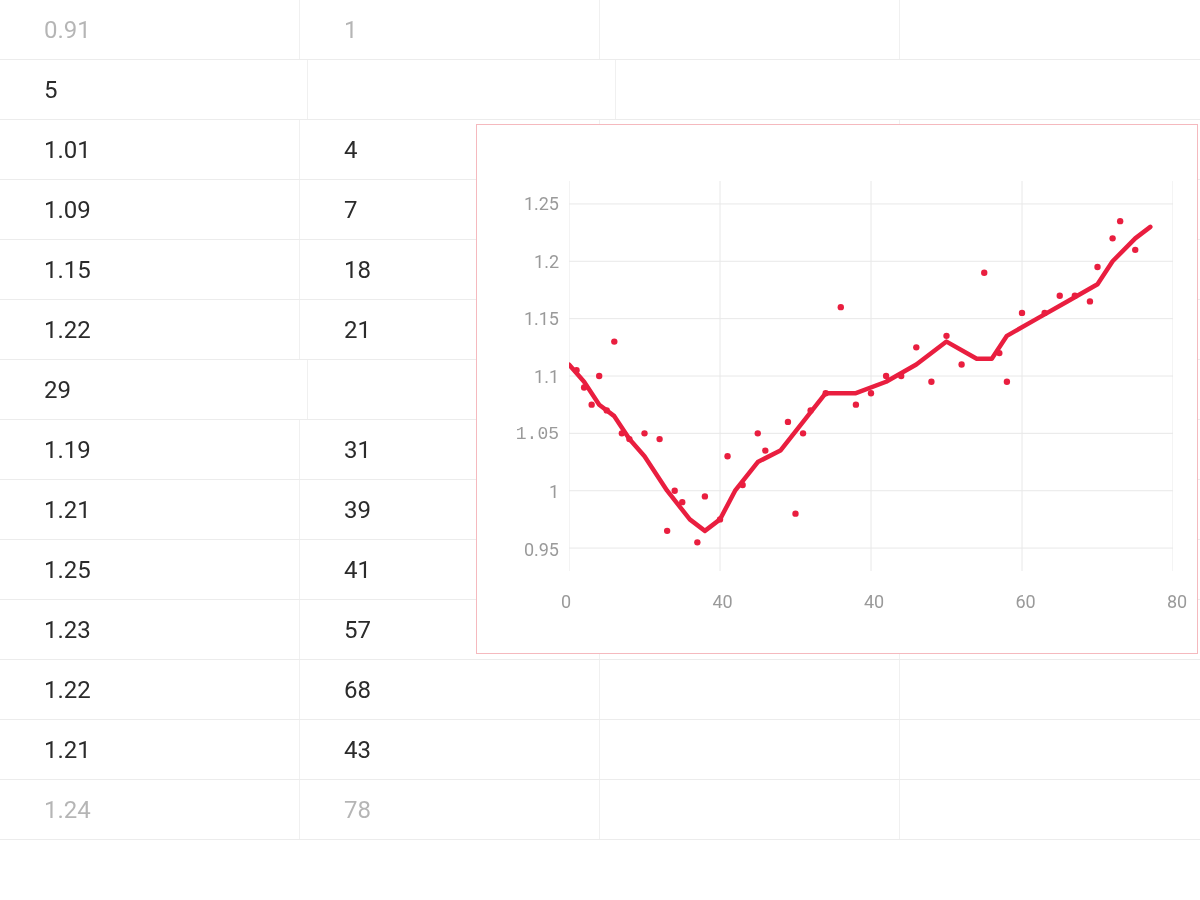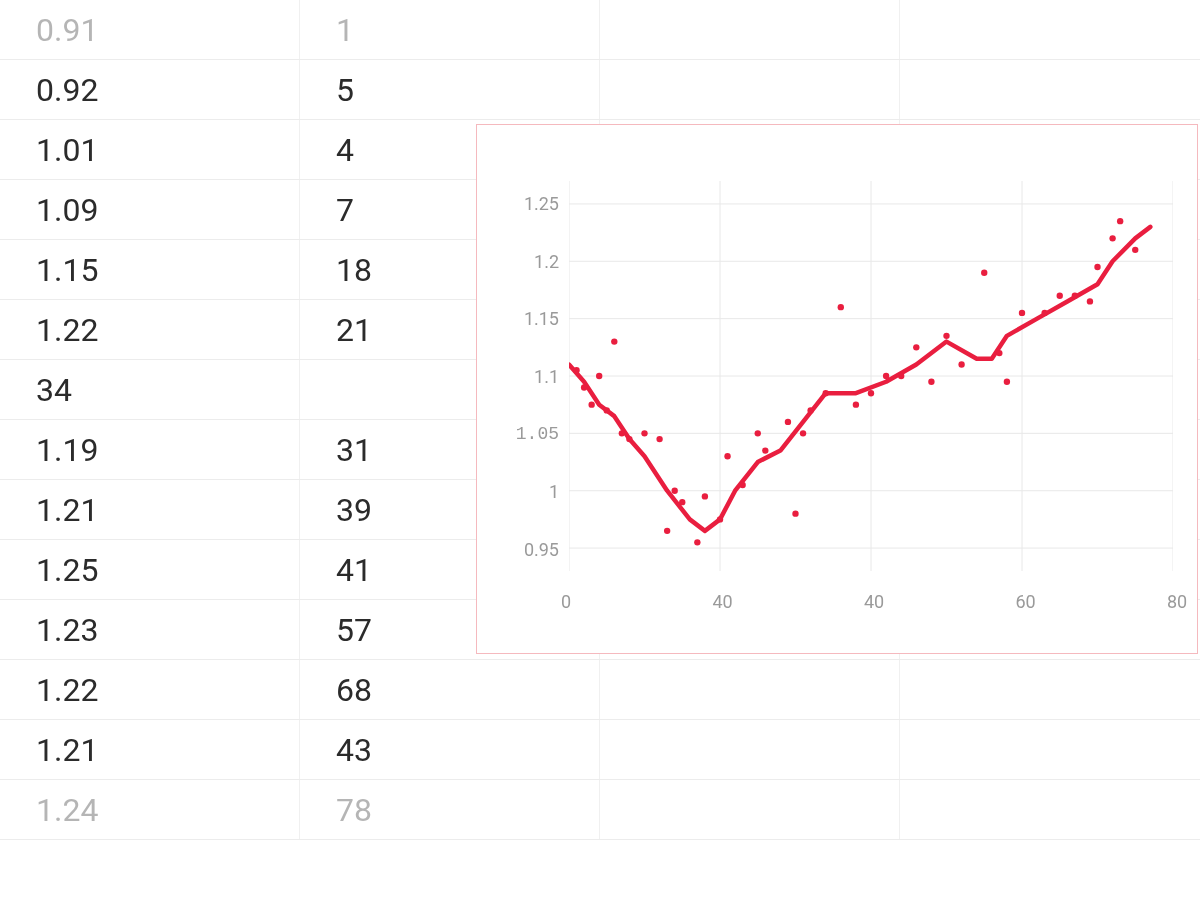--- a/index.html
+++ b/index.html
@@ -14,27 +14,28 @@
     }
     .grid { width: 100%; height: 100%; position: relative; }
     .row {
       display: flex;
       border-bottom: 1px solid #ececec;
       height: 60px;
       align-items: center;
     }
     .cell {
       padding-left: 36px;
-      font-size: 32px;
+      font-size: 24px;
       font-weight: 400;
       color: #2b2b2b;
       height: 100%;
       display: flex;
       align-items: center;
       border-right: 1px solid #f0f0f0;
+      margin-left: 8px;
     }
     .cell.col-a { width: 300px; }
     .cell.col-b { width: 300px; }
     .cell.col-c { width: 300px; }
     .cell.col-d { width: 300px; border-right: none; }
     .row.faded .cell { color: rgba(43,43,43,0.35); }
     .col-c, .col-d { color: transparent; } 
 
     .chart-card {
       position: absolute;
@@ -68,21 +69,20 @@
 <body>
 
 <div class="grid" id="grid">
     <div class="row faded">
       <div class="cell col-a">0.91</div>
       <div class="cell col-b">1</div>
       <div class="cell col-c"></div>
       <div class="cell col-d"></div>
     </div>
     <div class="row">
-      <div class="cell col-a">0.92</div>
       <div class="cell col-b">5</div>
       <div class="cell col-c"></div>
       <div class="cell col-d"></div>
     </div>
     <div class="row">
       <div class="cell col-a">1.01</div>
       <div class="cell col-b">4</div>
       <div class="cell col-c"></div>
       <div class="cell col-d"></div>
     </div>
@@ -98,21 +98,21 @@
       <div class="cell col-c"></div>
       <div class="cell col-d"></div>
     </div>
     <div class="row">
       <div class="cell col-a">1.22</div>
       <div class="cell col-b">21</div>
       <div class="cell col-c"></div>
       <div class="cell col-d"></div>
     </div>
     <div class="row">
-      <div class="cell col-b">34</div>
+      <div class="cell col-b">29</div>
       <div class="cell col-c"></div>
       <div class="cell col-d"></div>
     </div>
     <div class="row">
       <div class="cell col-a">1.19</div>
       <div class="cell col-b">31</div>
       <div class="cell col-c"></div>
       <div class="cell col-d"></div>
     </div>
     <div class="row">

